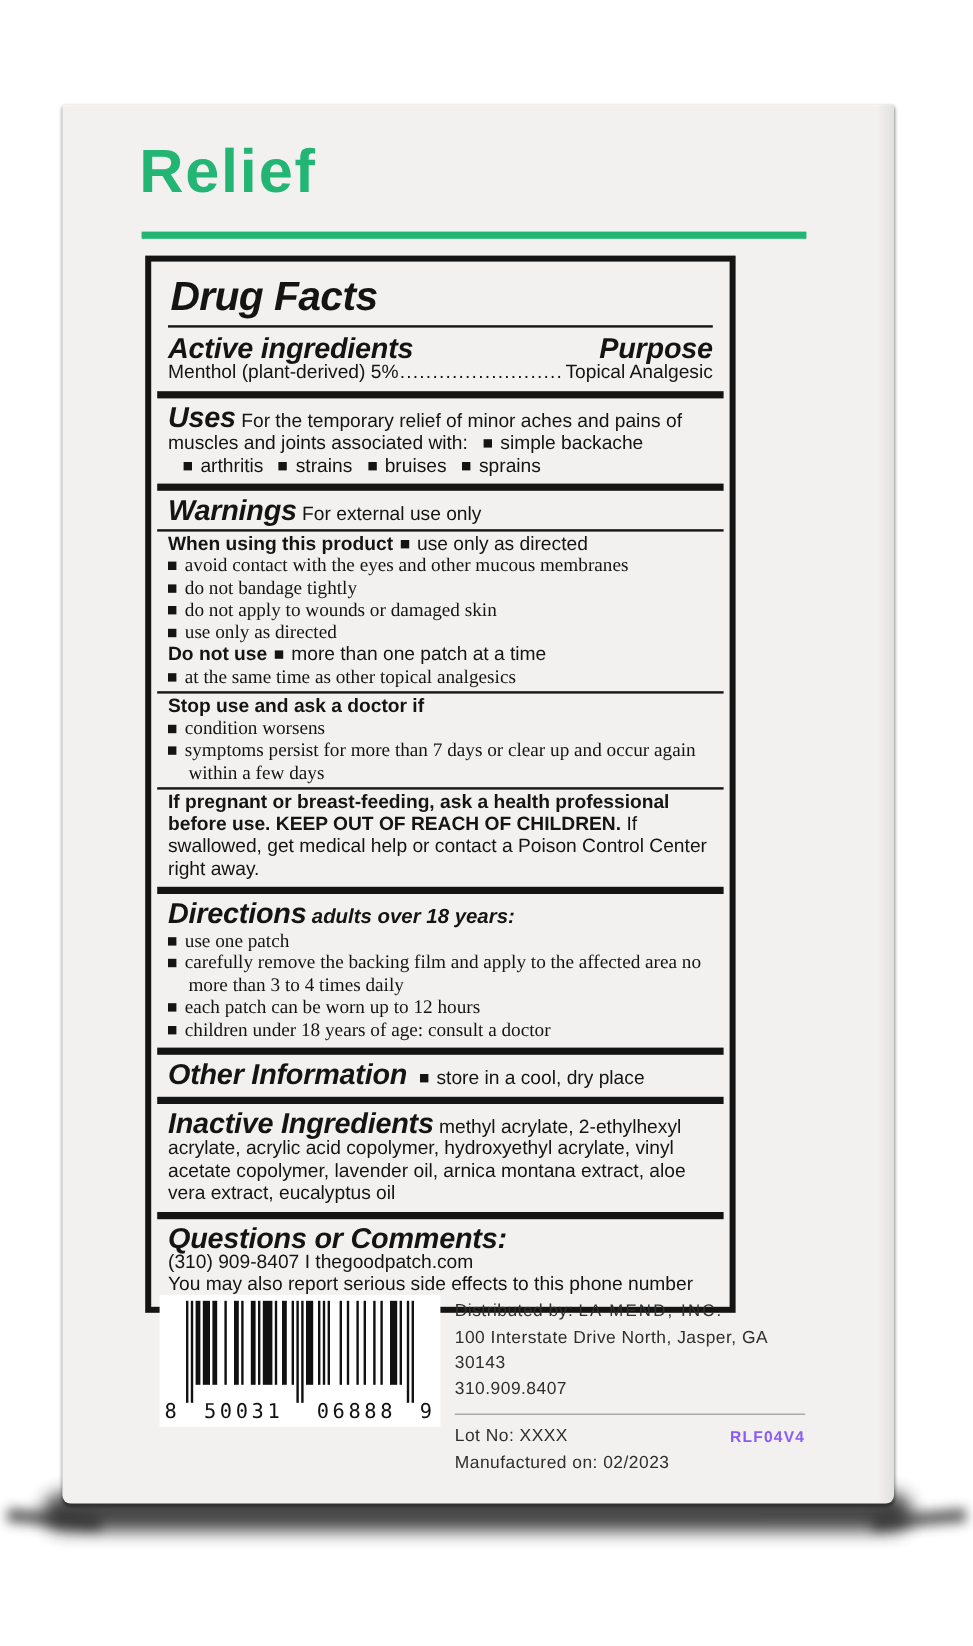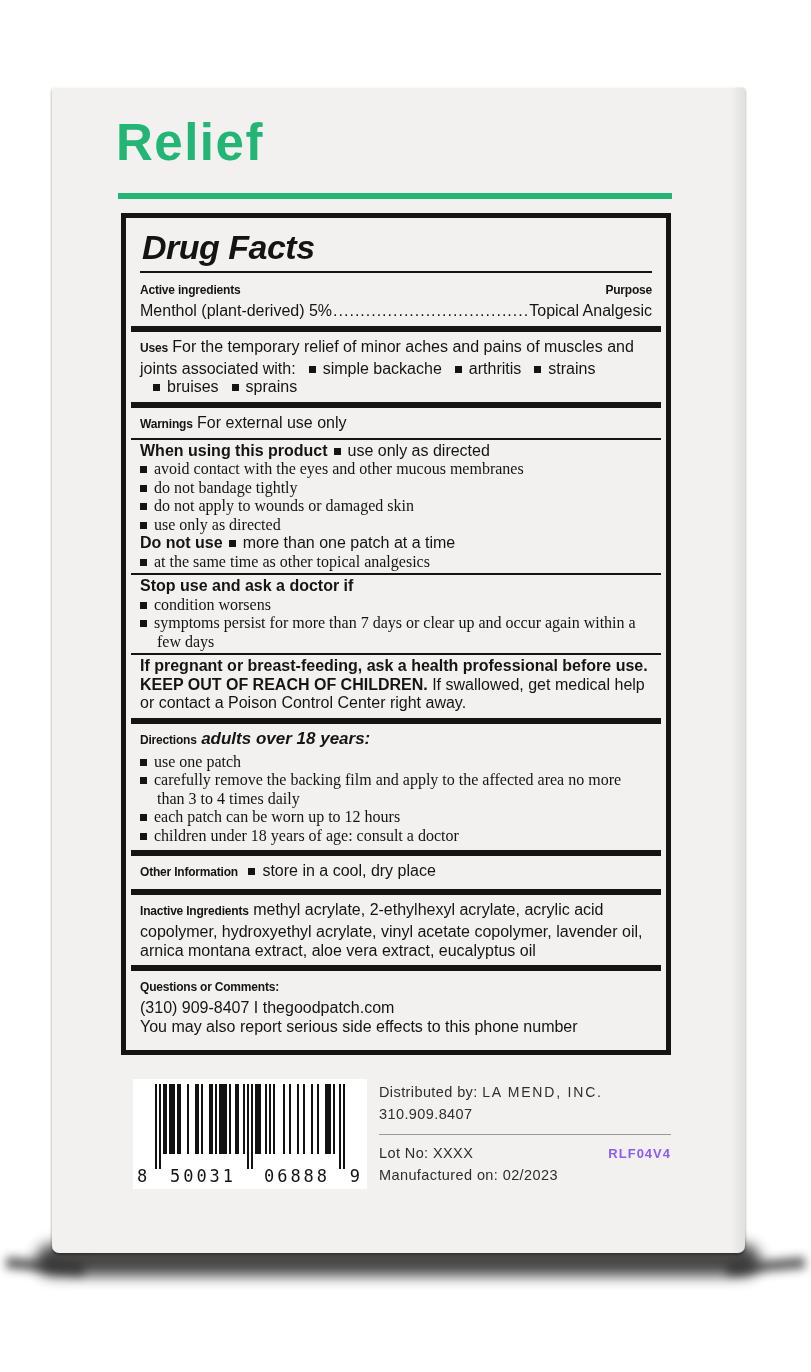--- a/index.html
+++ b/index.html
@@ -21,29 +21,29 @@
   .package::after{ content:""; position:absolute; right:0; top:0; bottom:0; width:14px;
     background:linear-gradient(to right, rgba(0,0,0,0), rgba(0,0,0,.07));
     border-radius:0 3px 7px 0; pointer-events:none; }
 
   
   .brand{ position:absolute; left:64px; top:28px; font-size:51px; line-height:1.1;
     font-weight:bold; letter-spacing:1.5px; color:var(--accent); }
   .brand-rule{ position:absolute; left:66px; top:106px; width:554px; height:6px; background:var(--accent); }
 
   
-  .dfbox{ position:absolute; left:69px; top:126px; width:550px; min-height:842px;
+  .dfbox{ position:absolute; left:69px; top:126px; width:492px; min-height:842px;
     border:5px solid var(--ink); padding:4px 14px 8px; background:transparent;
     font-size:16px; line-height:18.5px; }
   .df-title{ font-style:italic; font-weight:bold; font-size:34px; line-height:38px;
     letter-spacing:-.5px; margin:6px 0 5px 2px; }
   .thin{ height:2px; background:var(--ink); margin:2px -9px; }
   .thin.title-rule{ margin:0 0 6px; }
   .bar{ height:6px; background:var(--ink); margin:5px -9px; }
-  .h20{ font-weight:bold; font-size:12px; line-height:23px; letter-spacing:-.2px; }
+  .h20{ font-style:italic; font-weight:bold; font-size:24px; line-height:23px; letter-spacing:-.2px; }
   .h17{ font-style:italic; font-weight:bold; font-size:17px; }
   .row-between{ display:flex; justify-content:space-between; align-items:baseline; }
   .leader-row{ display:flex; align-items:baseline; margin-bottom:4px; }
   .leader{ flex:1; overflow:hidden; white-space:nowrap; margin:0 1px; }
   .leader::after{ content:"......................................................................."; letter-spacing:1px; }
   .sq{ display:inline-block; width:7px; height:7px; background:var(--ink); margin:0 7px 0 0; vertical-align:1px; }
   .ii{ white-space:nowrap; margin-left:13px; }
   ul{ list-style:none; }
   li{ padding-left:17px; text-indent:-17px;font-family:Liberation Serif, serif; }
   .lead-row b{ margin-right:6px; }
@@ -203,20 +203,21 @@
         <text x="164" y="103" text-anchor="middle" font-family="&quot;DejaVu Sans Mono&quot;, monospace" font-size="17" letter-spacing="3" fill="#111">06888</text>
         <text x="230" y="103" text-anchor="end" font-family="&quot;DejaVu Sans Mono&quot;, monospace" font-size="17" letter-spacing="3" fill="#111">9</text>
       </svg>
   </div>
 
   <div class="footer-text">
     <div>
       <span>Distributed by:</span>
       <span class="dist-name">LA MEND, INC.</span>
     </div>
+    <div>100 Interstate Drive North, Jasper, GA 30143</div>
     <div>310.909.8407</div>
     <div class="footer-divider"></div>
     <div class="lot-row">
       <span>Lot No: XXXX</span>
       <span class="code">RLF04V4</span>
     </div>
     <div>Manufactured on: 02/2023</div>
   </div>
 
 </div>

